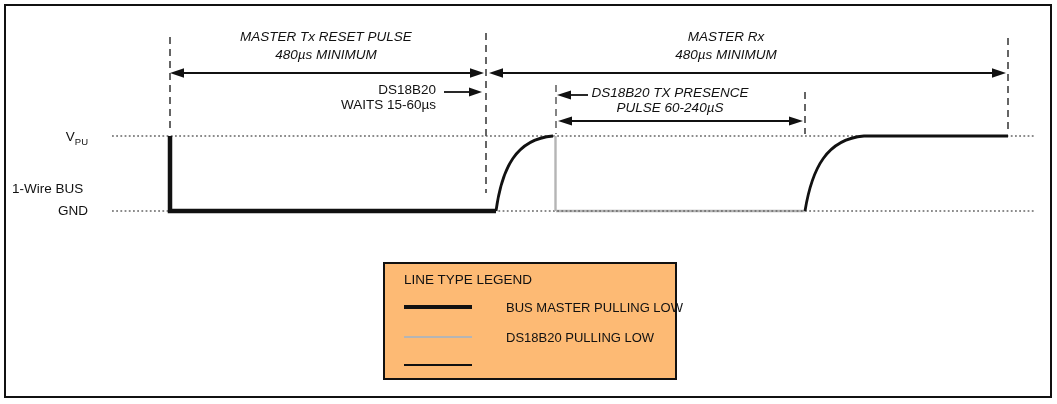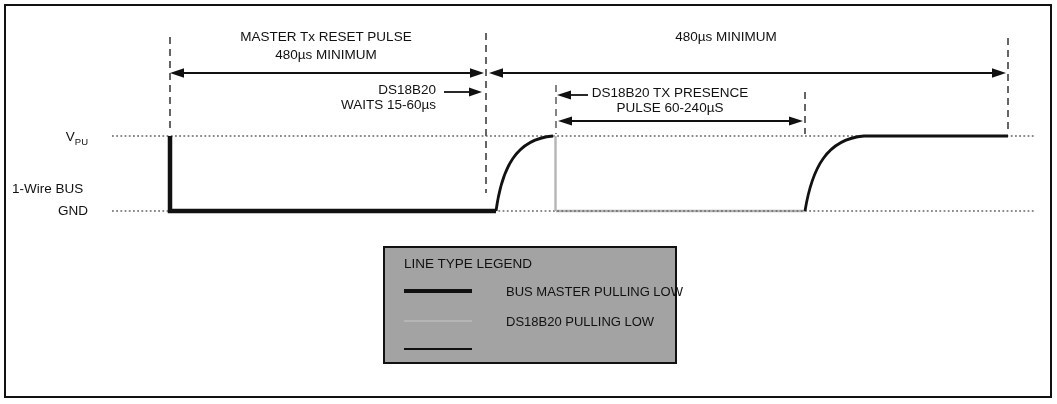--- a/index.html
+++ b/index.html
@@ -23,32 +23,32 @@
     left: 0; top: 0;
     width: 1057px; height: 404px;
   }
   .lbl {
     position: absolute;
     font-size: 13.5px;
     line-height: 18px;
     color: #111;
     white-space: nowrap;
   }
-  .center { text-align: center; }
+  .center { text-align: center; font-style: italic; }
   .right  { text-align: right; }
   .tight  { line-height: 14.5px; }
   .axis-lbl { font-size: 13.5px; text-align: center; }
   .axis-lbl sub { font-size: 9.5px; }
   
   .legend {
     position: absolute;
-    left: 383px; top: 246px;
+    left: 383px; top: 262px;
     width: 294px; height: 118px;
     border: 2px solid #111;
-    background: #a3a3a3;
+    background: #fdba74;
   }
   .legend-title {
     position: absolute;
     left: 19px; top: 8px;
     font-size: 13.5px;
   }
   .legend-row { position: absolute; left: 19px; height: 10px; }
   .legend-swatch {
     position: absolute;
     left: 0; top: 50%;
@@ -119,20 +119,21 @@
     <polygon points="803,121 789,116.5 789,125.5" fill="#111"></polygon>
   </g>
 </svg>
 
 <div class="lbl center" style="left:176px; top:28px; width:300px;">
   <div>MASTER Tx RESET PULSE</div>
   <div>480µs MINIMUM</div>
 </div>
 
 <div class="lbl center" style="left:576px; top:28px; width:300px;">
+  <div>MASTER Rx</div>
   <div>480µs MINIMUM</div>
 </div>
 
 <div class="lbl right tight" style="left:236px; top:83px; width:200px;">
   <div>DS18B20</div>
   <div>WAITS 15-60µs</div>
 </div>
 
 <div class="lbl center tight" style="left:545px; top:86px; width:250px;">
   <div>DS18B20 TX PRESENCE</div>

